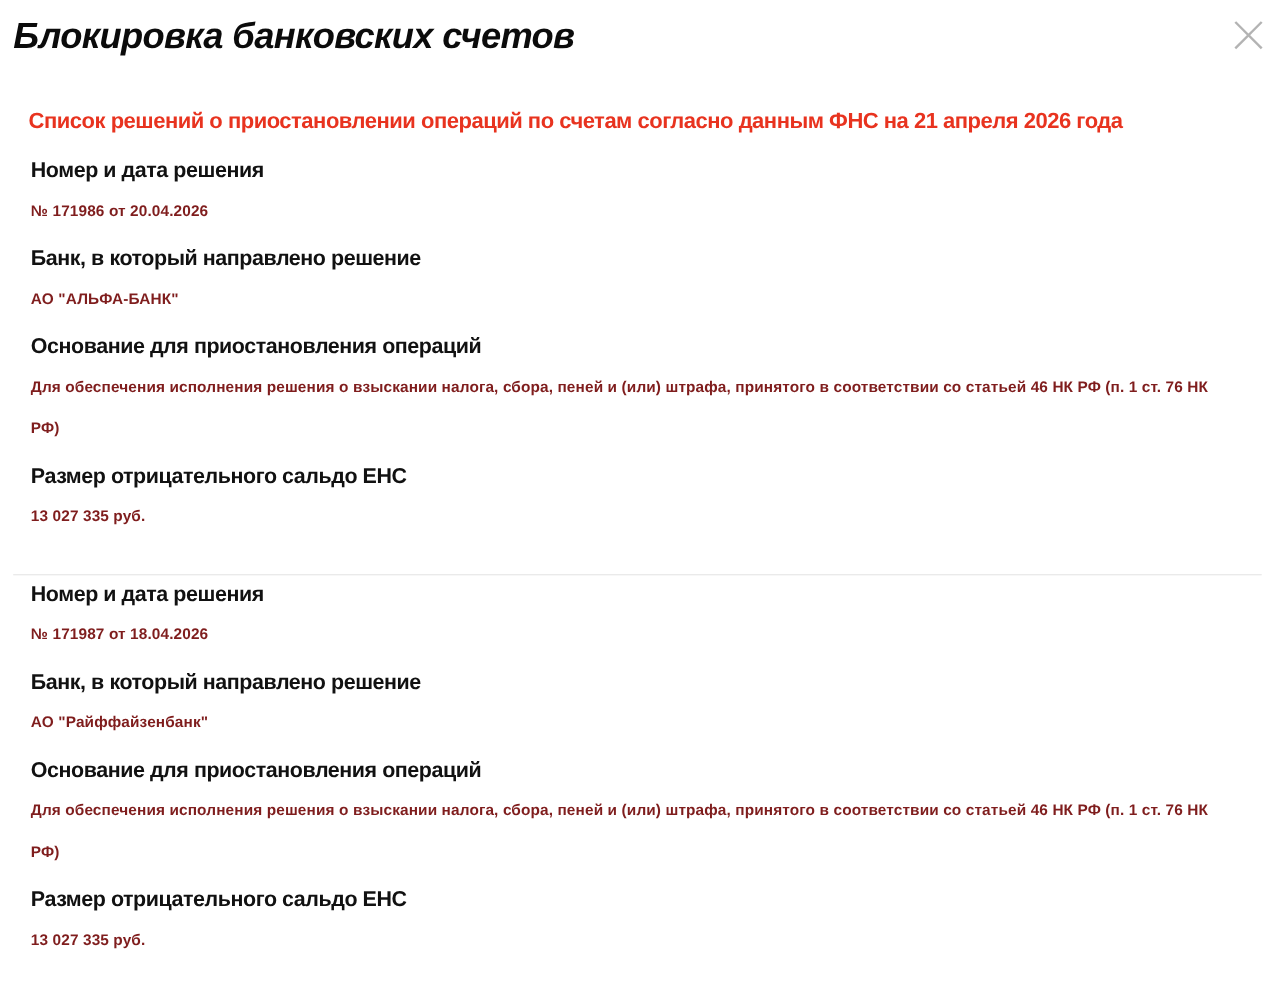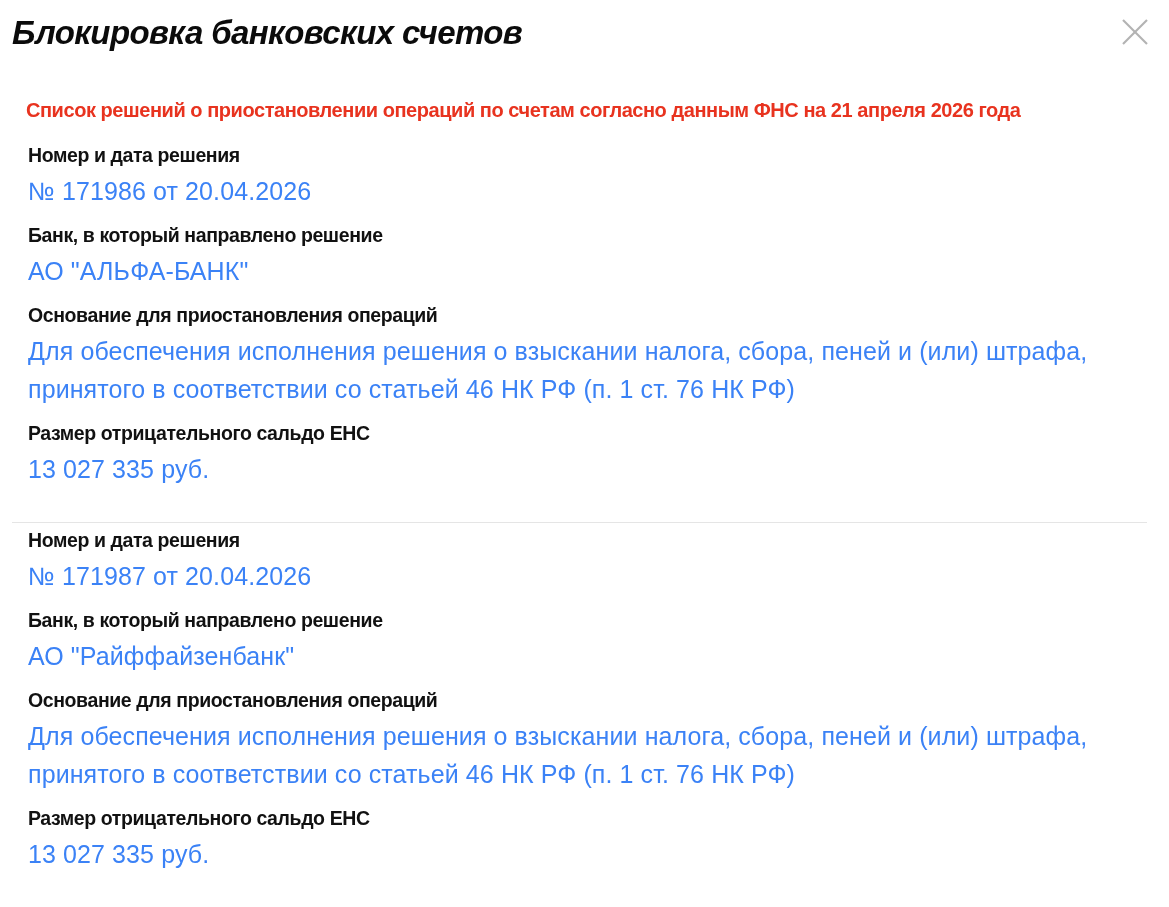--- a/index.html
+++ b/index.html
@@ -76,26 +76,26 @@
     }
     .field-label {
       font-size: 19.5px;
       font-weight: bold;
       letter-spacing: -0.4px;
       line-height: 34px;
       margin: 0;
       color: #111111;
     }
     .field-value {
-      font-size: 25px;
-      font-weight: normal;
+      font-size: 14px;
+      font-weight: bold;
       letter-spacing: 0.1px;
       line-height: 38px;
       margin: 0 0 8px 0;
-      color: #3b82f6;
+      color: #7f1d1d;
     }
     .field-value.multiline {
       max-width: 1100px;
     }
   </style>
 </head>
 <body>
 
 <div class="modal">
 
@@ -125,21 +125,21 @@
       <p class="field-value multiline">Для обеспечения исполнения решения о взыскании налога, сбора, пеней и (или) штрафа, принятого в соответствии со статьей 46 НК РФ (п. 1 ст. 76 НК РФ)</p>
 
       <p class="field-label">Размер отрицательного сальдо ЕНС</p>
       <p class="field-value">13 027 335 руб.</p>
     </div>
 
     <div class="divider"></div>
 
     <div class="decision">
       <p class="field-label">Номер и дата решения</p>
-      <p class="field-value">№ 171987 от 20.04.2026</p>
+      <p class="field-value">№ 171987 от 18.04.2026</p>
 
       <p class="field-label">Банк, в который направлено решение</p>
       <p class="field-value">АО "Райффайзенбанк"</p>
 
       <p class="field-label">Основание для приостановления операций</p>
       <p class="field-value multiline">Для обеспечения исполнения решения о взыскании налога, сбора, пеней и (или) штрафа, принятого в соответствии со статьей 46 НК РФ (п. 1 ст. 76 НК РФ)</p>
 
       <p class="field-label">Размер отрицательного сальдо ЕНС</p>
       <p class="field-value">13 027 335 руб.</p>
     </div>

